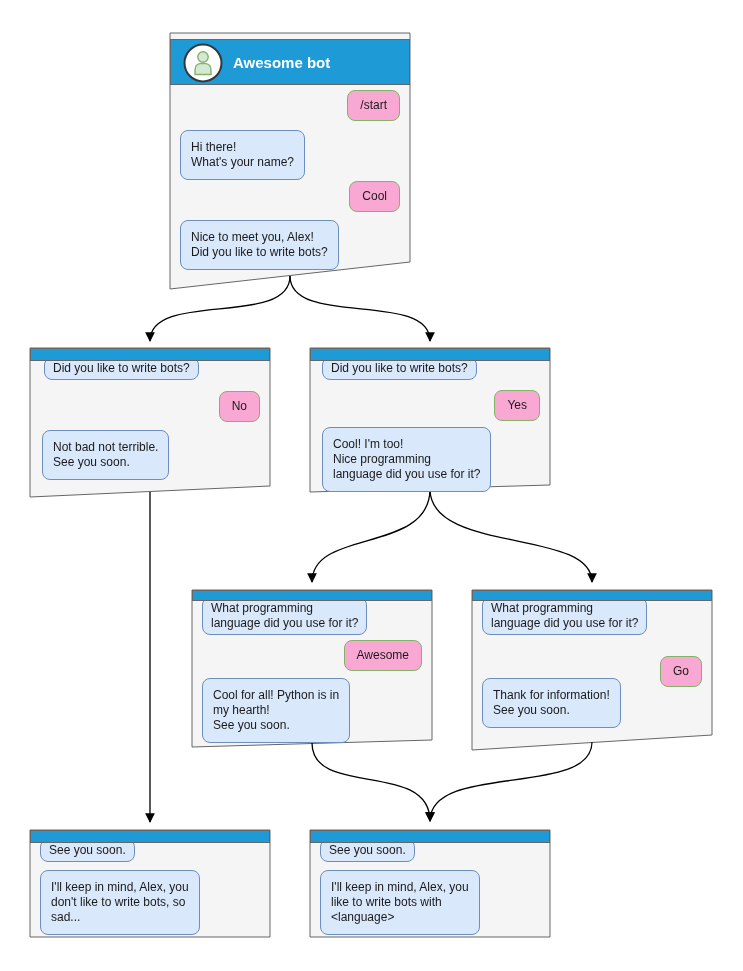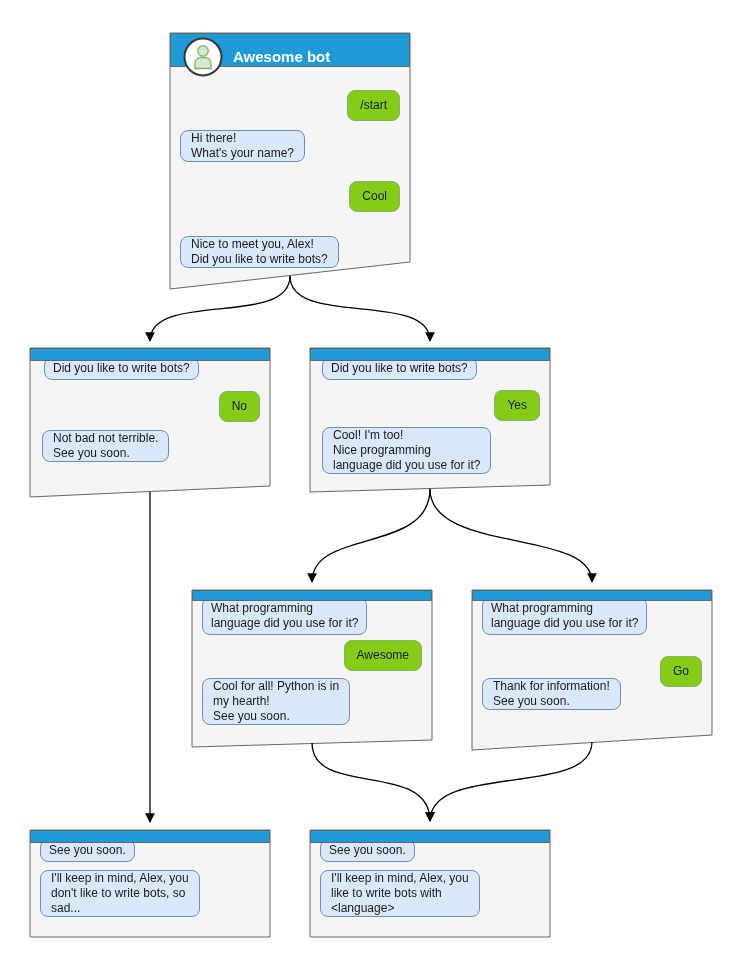--- a/index.html
+++ b/index.html
@@ -15,22 +15,22 @@
   .win-title{
     position:absolute;left:62px;top:0;height:46px;line-height:46px;
     color:#ffffff;font-size:15px;font-weight:bold;white-space:nowrap;
   }
   .avatar{position:absolute;left:12px;top:3px;width:40px;height:40px;}
   .bubble{
     position:absolute;z-index:2;box-sizing:border-box;width:max-content;
     font-size:12px;line-height:15px;color:#1a1a1a;
     border-radius:8px;white-space:pre-line;
   }
-  .blue{background:#dae8fc;border:1px solid #6c8ebf;padding:0 10px;}
-  .green{background:#84cc16;border:1px solid #82b366;padding:7px 12px;text-align:center;min-width:22px;}
+  .blue{background:#dae8fc;border:1px solid #6c8ebf;padding:9px 10px;}
+  .green{background:#f9a8d4;border:1px solid #82b366;padding:7px 12px;text-align:center;min-width:22px;}
   .compact{padding:3px 8px;}
 </style>
 </head>
 <body>
 
 <div id="canvas">
 
   <svg class="overlay" width="743" height="971" viewBox="0 0 743 971">
     <defs>
       <marker id="arrow" viewBox="0 0 10 10" refX="9" refY="5" markerWidth="7.5" markerHeight="7.5" orient="auto-start-reverse">
@@ -49,33 +49,33 @@
     <path d="M290,276 C290,328 150,290 150,341" fill="none" stroke="#000" stroke-width="1.3" marker-end="url(#arrow)"></path>
     <path d="M290,276 C290,328 430,290 430,341" fill="none" stroke="#000" stroke-width="1.3" marker-end="url(#arrow)"></path>
     <path d="M150,492 L150,822" fill="none" stroke="#000" stroke-width="1.3" marker-end="url(#arrow)"></path>
     <path d="M430,489 C430,554 312,528 312,582" fill="none" stroke="#000" stroke-width="1.3" marker-end="url(#arrow)"></path>
     <path d="M430,489 C430,554 592,528 592,582" fill="none" stroke="#000" stroke-width="1.3" marker-end="url(#arrow)"></path>
     <path d="M312,743 C312,798 430,760 430,821" fill="none" stroke="#000" stroke-width="1.3" marker-end="url(#arrow)"></path>
     <path d="M592,742 C592,798 430,762 430,821" fill="none" stroke="#000" stroke-width="1.3" marker-end="url(#arrow)"></path>
   </svg>
 
   <div>
-    <div class="win-header" style="left:170px;top:33px;width:240px;height:34px;">
+    <div class="win-header" style="left:170px;top:39px;width:240px;height:46px;">
       <svg class="avatar" viewBox="0 0 40 40">
         <circle cx="20" cy="20" r="18.5" fill="#ffffff" stroke="#33383d" stroke-width="2"></circle>
         <circle cx="20" cy="14" r="5.2" fill="#d5e8d4" stroke="#82b366" stroke-width="1.4"></circle>
         <path d="M12,31.5 L12,27.5 Q12,21 17,20.6 L23,20.6 Q28,21 28,27.5 L28,31.5 Z" fill="#d5e8d4" stroke="#82b366" stroke-width="1.4"></path>
       </svg>
       <span class="win-title">Awesome bot</span>
     </div>
     <div class="bubble green" style="right:343px;top:90px">/start</div>
     <div class="bubble blue" style="left:180px;top:130px">Hi there!
 What's your name?</div>
     <div class="bubble green" style="right:343px;top:181px">Cool</div>
-    <div class="bubble blue" style="left:180px;top:236px">Nice to meet you, Alex!
+    <div class="bubble blue" style="left:180px;top:220px">Nice to meet you, Alex!
 Did you like to write bots?</div>
   </div>
 
   <div>
     <div class="win-header" style="left:30px;top:348px;width:240px;height:13px;"></div>
     <div class="bubble blue compact" style="left:44px;top:357px">Did you like to write bots?</div>
     <div class="bubble green" style="right:483px;top:391px">No</div>
     <div class="bubble blue" style="left:42px;top:430px">Not bad not terrible.
 See you soon.</div>
   </div>

